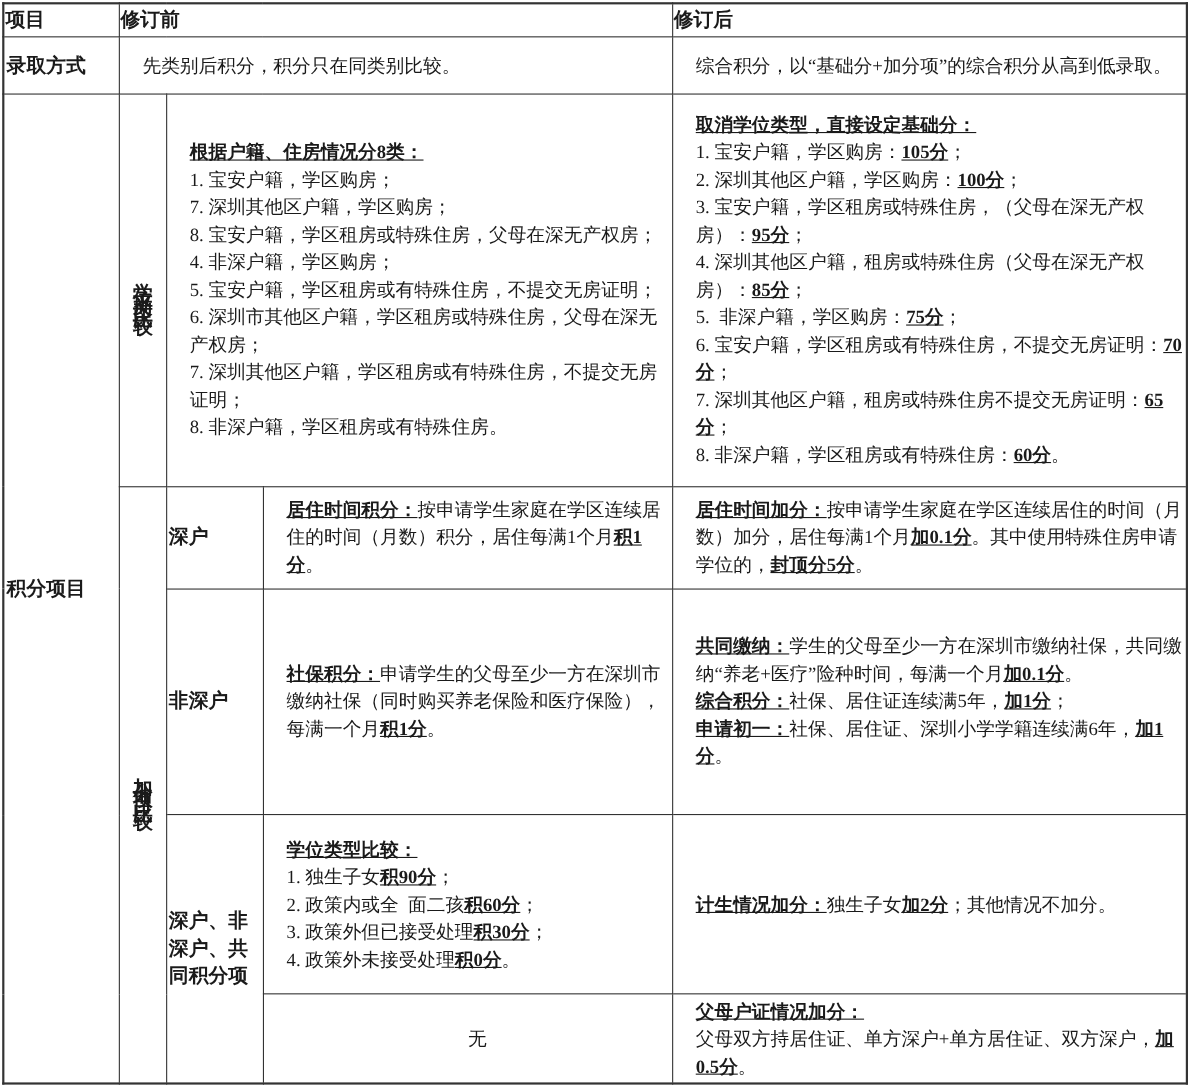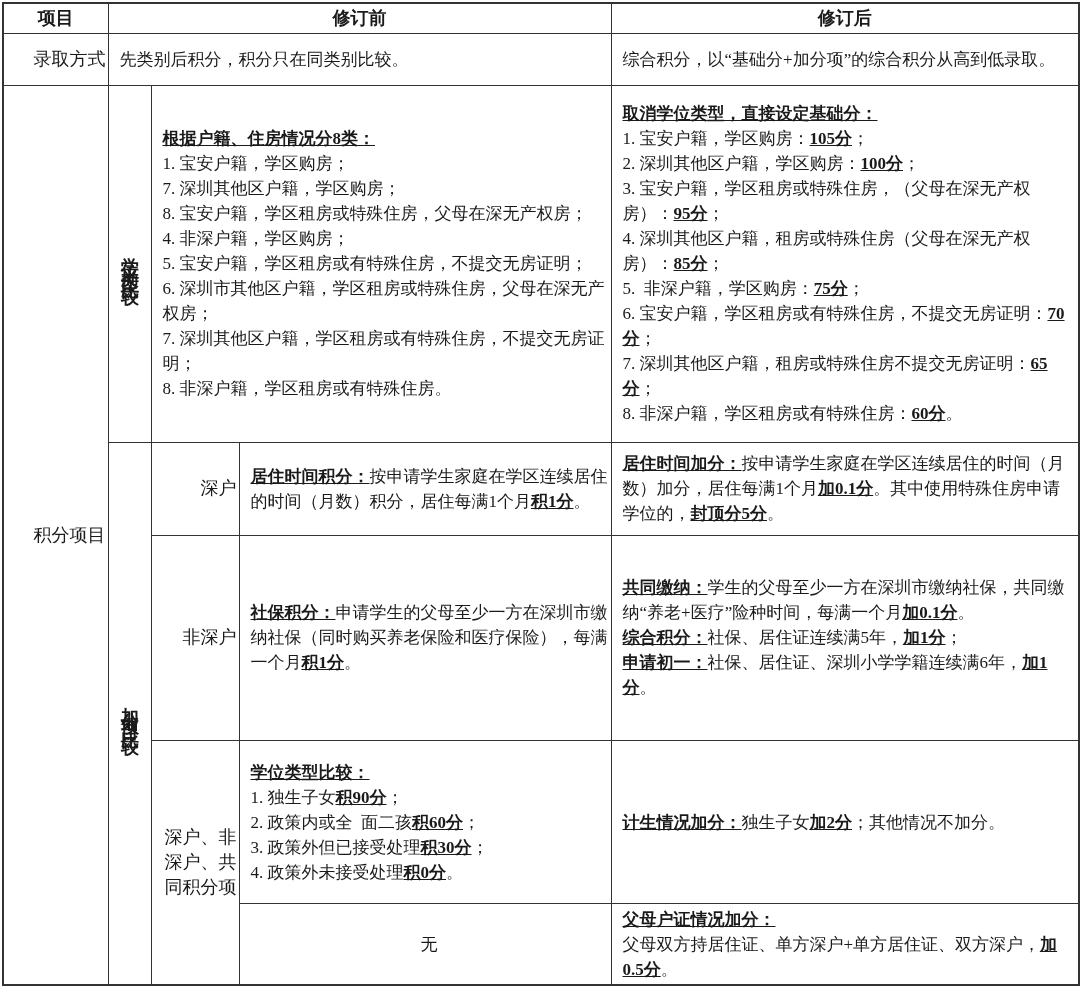--- a/index.html
+++ b/index.html
@@ -21,33 +21,32 @@
     border: 2px solid #333;
   }
   td {
     border: 1px solid #333;
     vertical-align: middle;
     font-size: 17px;
     line-height: 25px;
     overflow: hidden;
   }
   td.lbl {
-    font-weight: normal;
-    text-align: right;
+    font-weight: bold;
+    text-align: left;
     font-size: 18px;
     padding: 0 2px;
     margin-top: 18px;
   }
   td.hdr {
     font-weight: bold;
-    text-align: center;
     font-size: 18px;
   }
   td.content {
-    padding: 2px 3px 2px 11px;
+    padding: 2px 3px 2px 21px;
     text-align: left;
   }
   td.center {
     text-align: center;
   }
   td.vcell { text-align: center; padding: 0; }
   .vtext {
     writing-mode: vertical-rl;
     text-orientation: upright;
     font-weight: bold;

